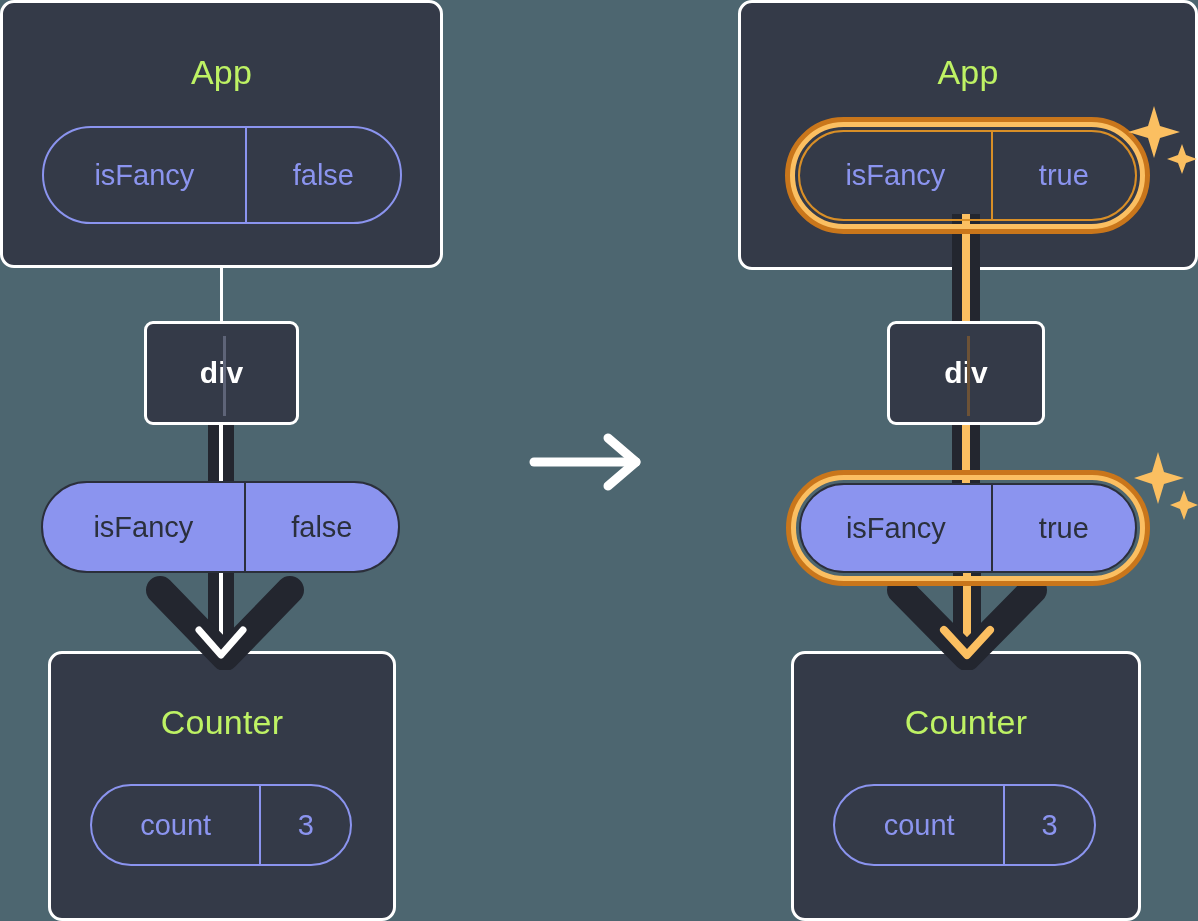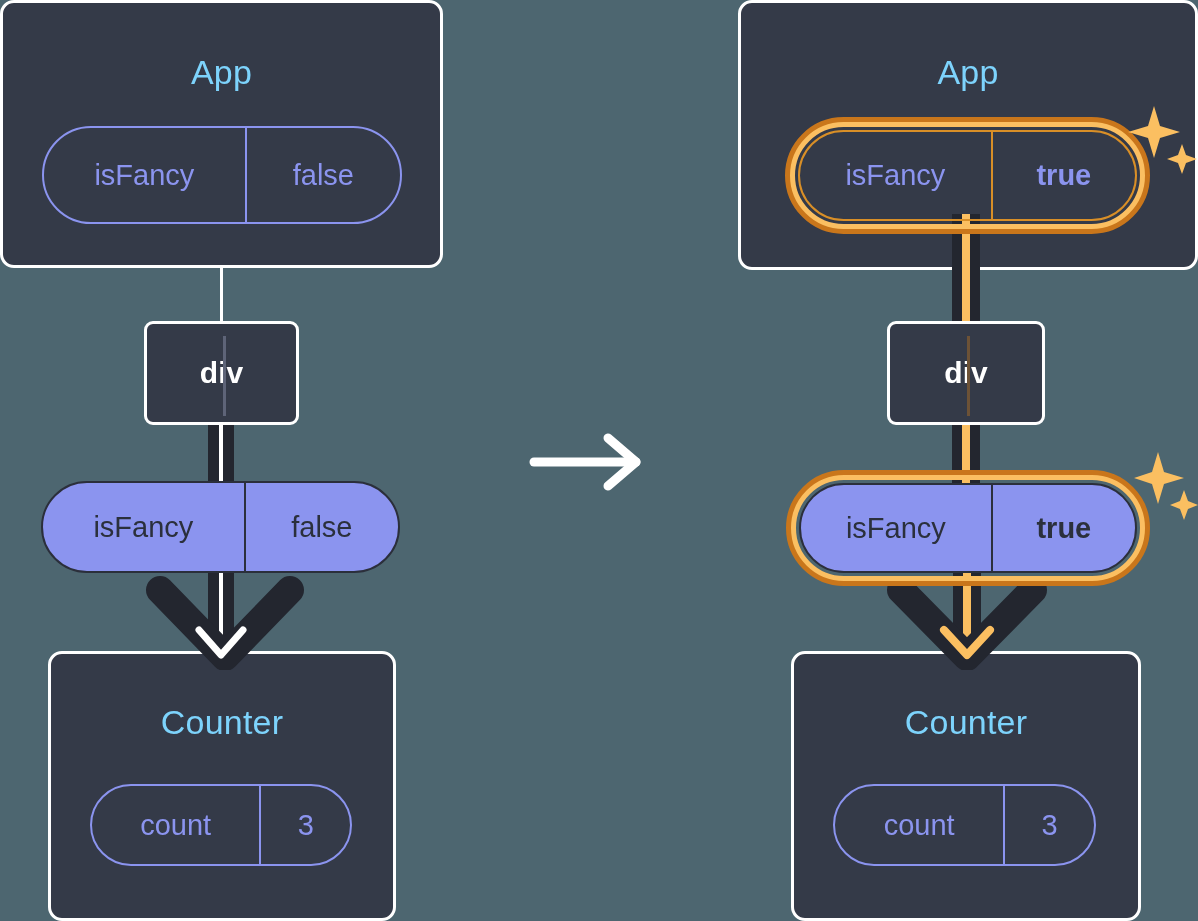--- a/index.html
+++ b/index.html
@@ -18,21 +18,21 @@
     position:absolute;
     background:#343a48;
     border:3px solid #ffffff;
     border-radius:14px;
     z-index:6;
   }
   .box-title {
     position:absolute;
     left:0; right:0;
     text-align:center;
-    color:#7dd3fc;
+    color:#bef264;
     font-size:34px;
     letter-spacing:.2px;
     z-index:7;
     pointer-events:none;
   }
   .divbox {
     position:absolute;
     background:#343a48;
     border:3px solid #ffffff;
     border-radius:9px;
@@ -64,21 +64,21 @@
   .pill.outline .cell { color:#8b94ef; }
   .pill.outline .cell.k { border-right:2px solid #8b94ef; }
 
   .pill.filled {
     background:#8b94ef;
     border:2px solid #2b2f3b;
   }
   .pill.filled .cell { color:#2b303c; }
   .pill.filled .cell.k { border-right:2px solid #2b303c; }
 
-  .pill .cell.v.bold { font-weight:bold; }
+  .pill .cell.v.bold { font-weight:normal; }
 
   
   .ring {
     position:absolute;
     border-radius:999px;
     border:6px solid #c9761b;
     z-index:11;
     pointer-events:none;
   }
   .ring::after {

